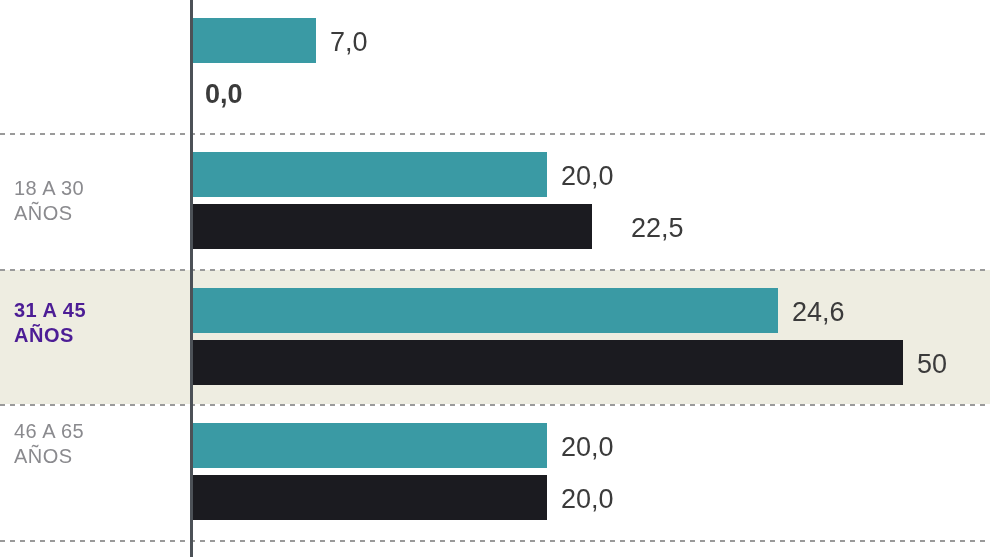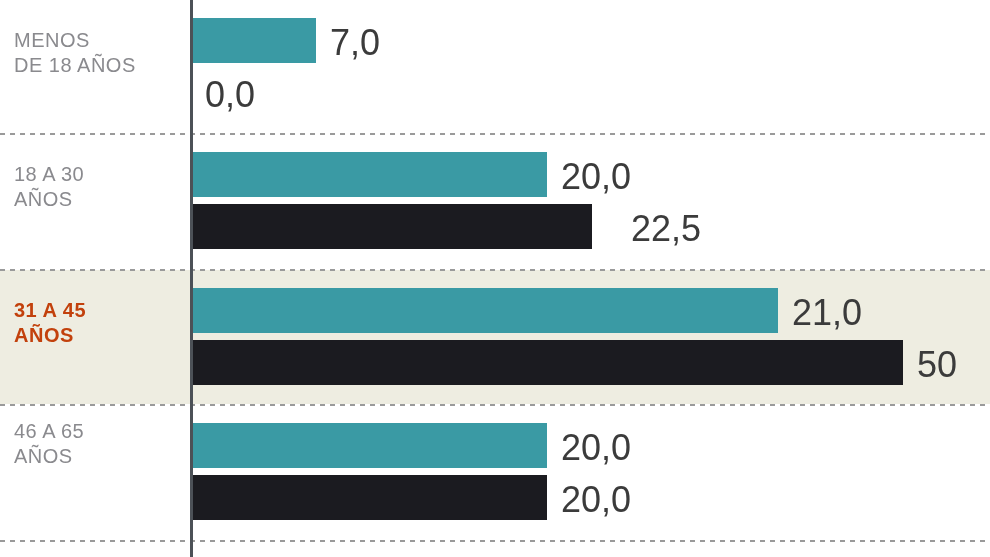--- a/index.html
+++ b/index.html
@@ -46,66 +46,64 @@
     left:14px;
     width:168px;
     color:#8a8a8e;
     font-size:20px;
     line-height:25px;
     letter-spacing:0.5px;
     text-transform:uppercase;
     white-space:pre-line;
   }
   .cat-label.bold{
-    color:#c2410c;
+    color:#4c1d95;
     font-weight:bold;
   }
 
   
   .bar{
     position:absolute;
     left:191px;
     z-index:2;
   }
   .bar.teal{background:#3a9aa4;}
   .bar.dark{background:#1b1b20;}
 
   
   .val{
     position:absolute;
     color:#3b3b3b;
-    font-size:36px;
+    font-size:27px;
     line-height:27px;
     white-space:nowrap;
     z-index:3;
     text-align:right;
   }
 </style>
 </head>
 <body>
 
 <div id="chart">
     <div class="band" style="top: 0px; height: 134px;"></div>
-    <div class="cat-label" style="top: 28px;">MENOS
-DE 18 AÑOS</div>
     <div class="bar teal" style="top: 18px; width: 125px; height: 45px;"></div>
     <div class="val" style="left: 330px; top: 29px;">7,0</div>
-    <div class="val" style="left: 205px; top: 81px;">0,0</div>
+    <div class="val" style="left: 205px; top: 81px; font-weight: bold;">0,0</div>
     <div class="band" style="top: 134px; height: 134px;"></div>
-    <div class="cat-label" style="top: 162px;">18 A 30
+    <div class="cat-label" style="top: 176px;">18 A 30
 AÑOS</div>
     <div class="bar teal" style="top: 152px; width: 356px; height: 45px;"></div>
     <div class="val" style="left: 561px; top: 163px;">20,0</div>
     <div class="bar dark" style="top: 204px; width: 401px; height: 45px;"></div>
     <div class="val" style="left: 631px; top: 215px;">22,5</div>
     <div class="band highlight" style="top: 270px; height: 134px;"></div>
     <div class="cat-label bold" style="top: 298px;">31 A 45
 AÑOS</div>
     <div class="bar teal" style="top: 288px; width: 587px; height: 45px;"></div>
-    <div class="val" style="left: 792px; top: 299px;">21,0</div>
+    <div class="val" style="left: 792px; top: 299px;">24,6</div>
     <div class="bar dark" style="top: 340px; width: 712px; height: 45px;"></div>
     <div class="val" style="left: 917px; top: 351px;">50</div>
     <div class="band" style="top: 405px; height: 152px;"></div>
     <div class="cat-label" style="top: 419px;">46 A 65
 AÑOS</div>
     <div class="bar teal" style="top: 423px; width: 356px; height: 45px;"></div>
     <div class="val" style="left: 561px; top: 434px;">20,0</div>
     <div class="bar dark" style="top: 475px; width: 356px; height: 45px;"></div>
     <div class="val" style="left: 561px; top: 486px;">20,0</div>
     <div class="sep" style="top: 133px;"></div>

